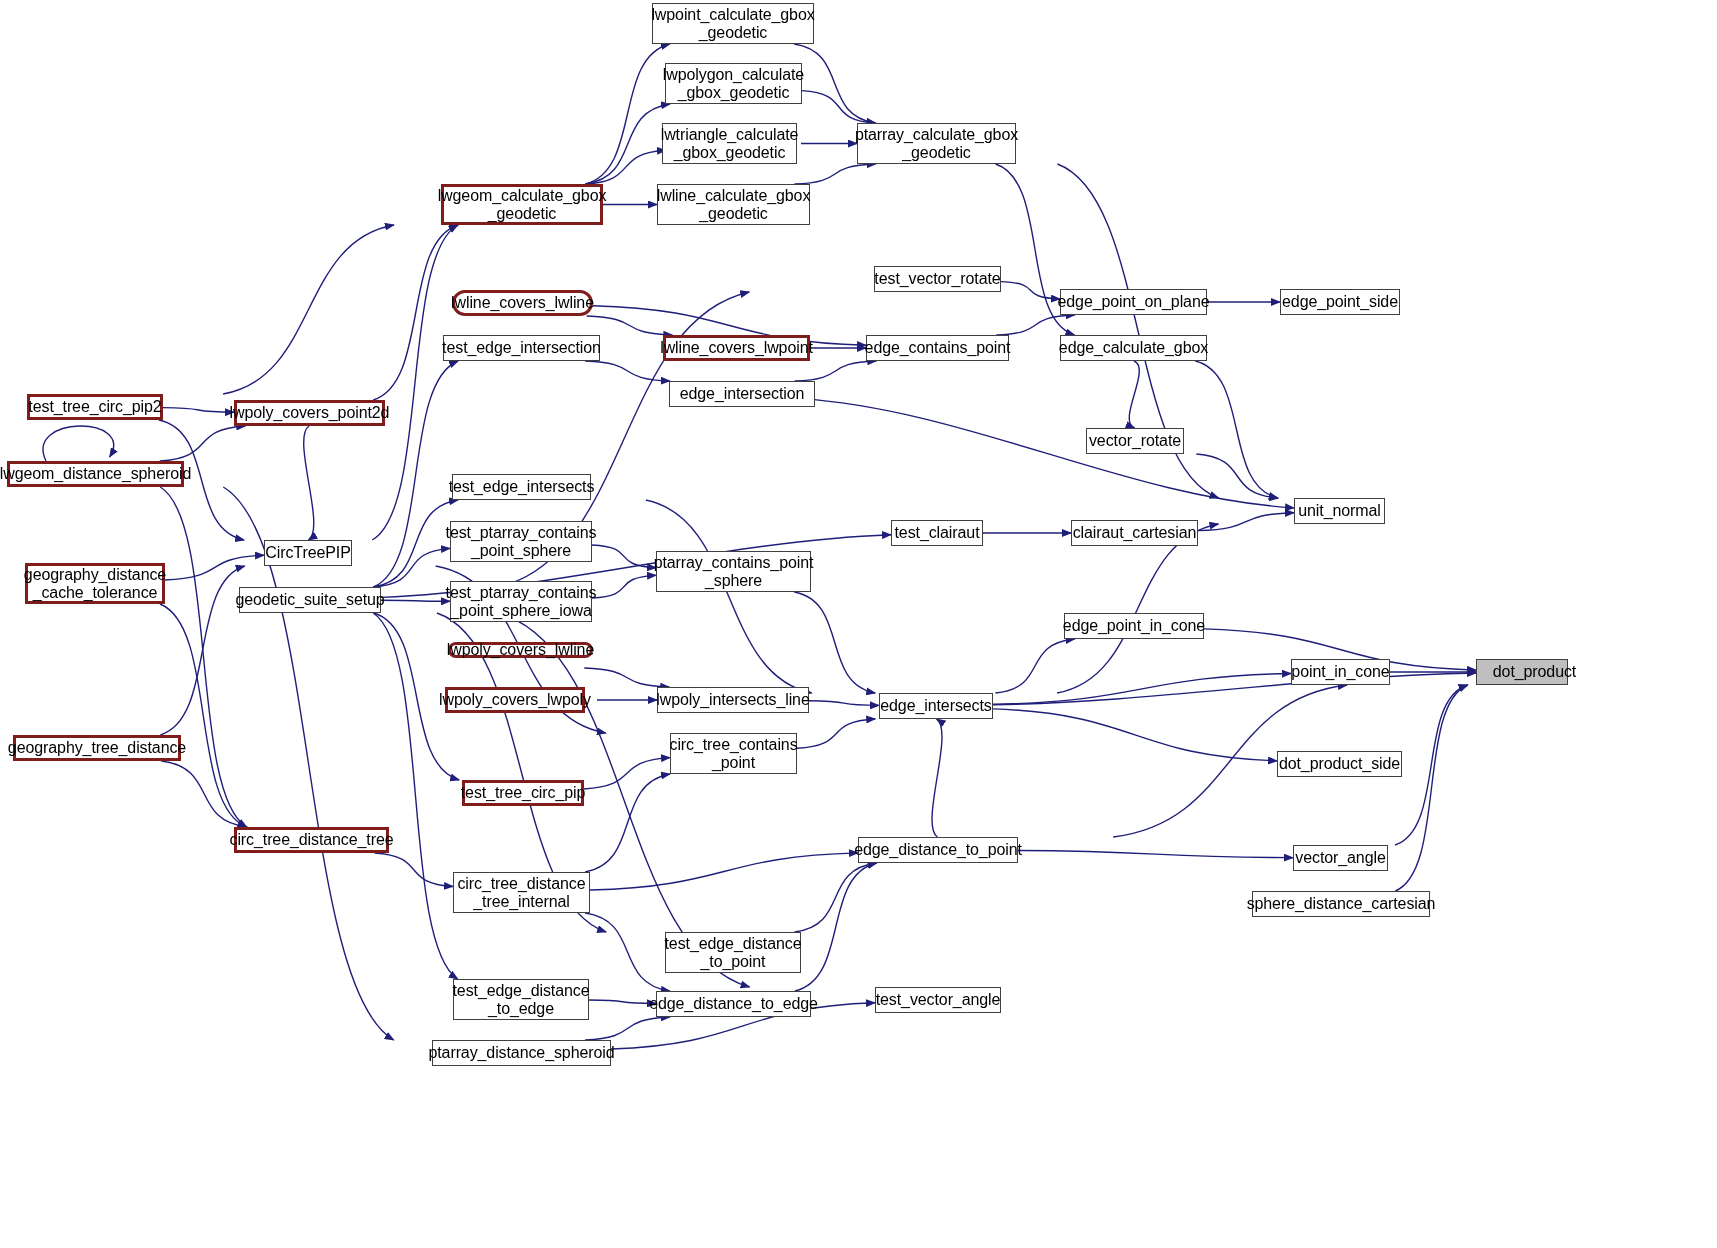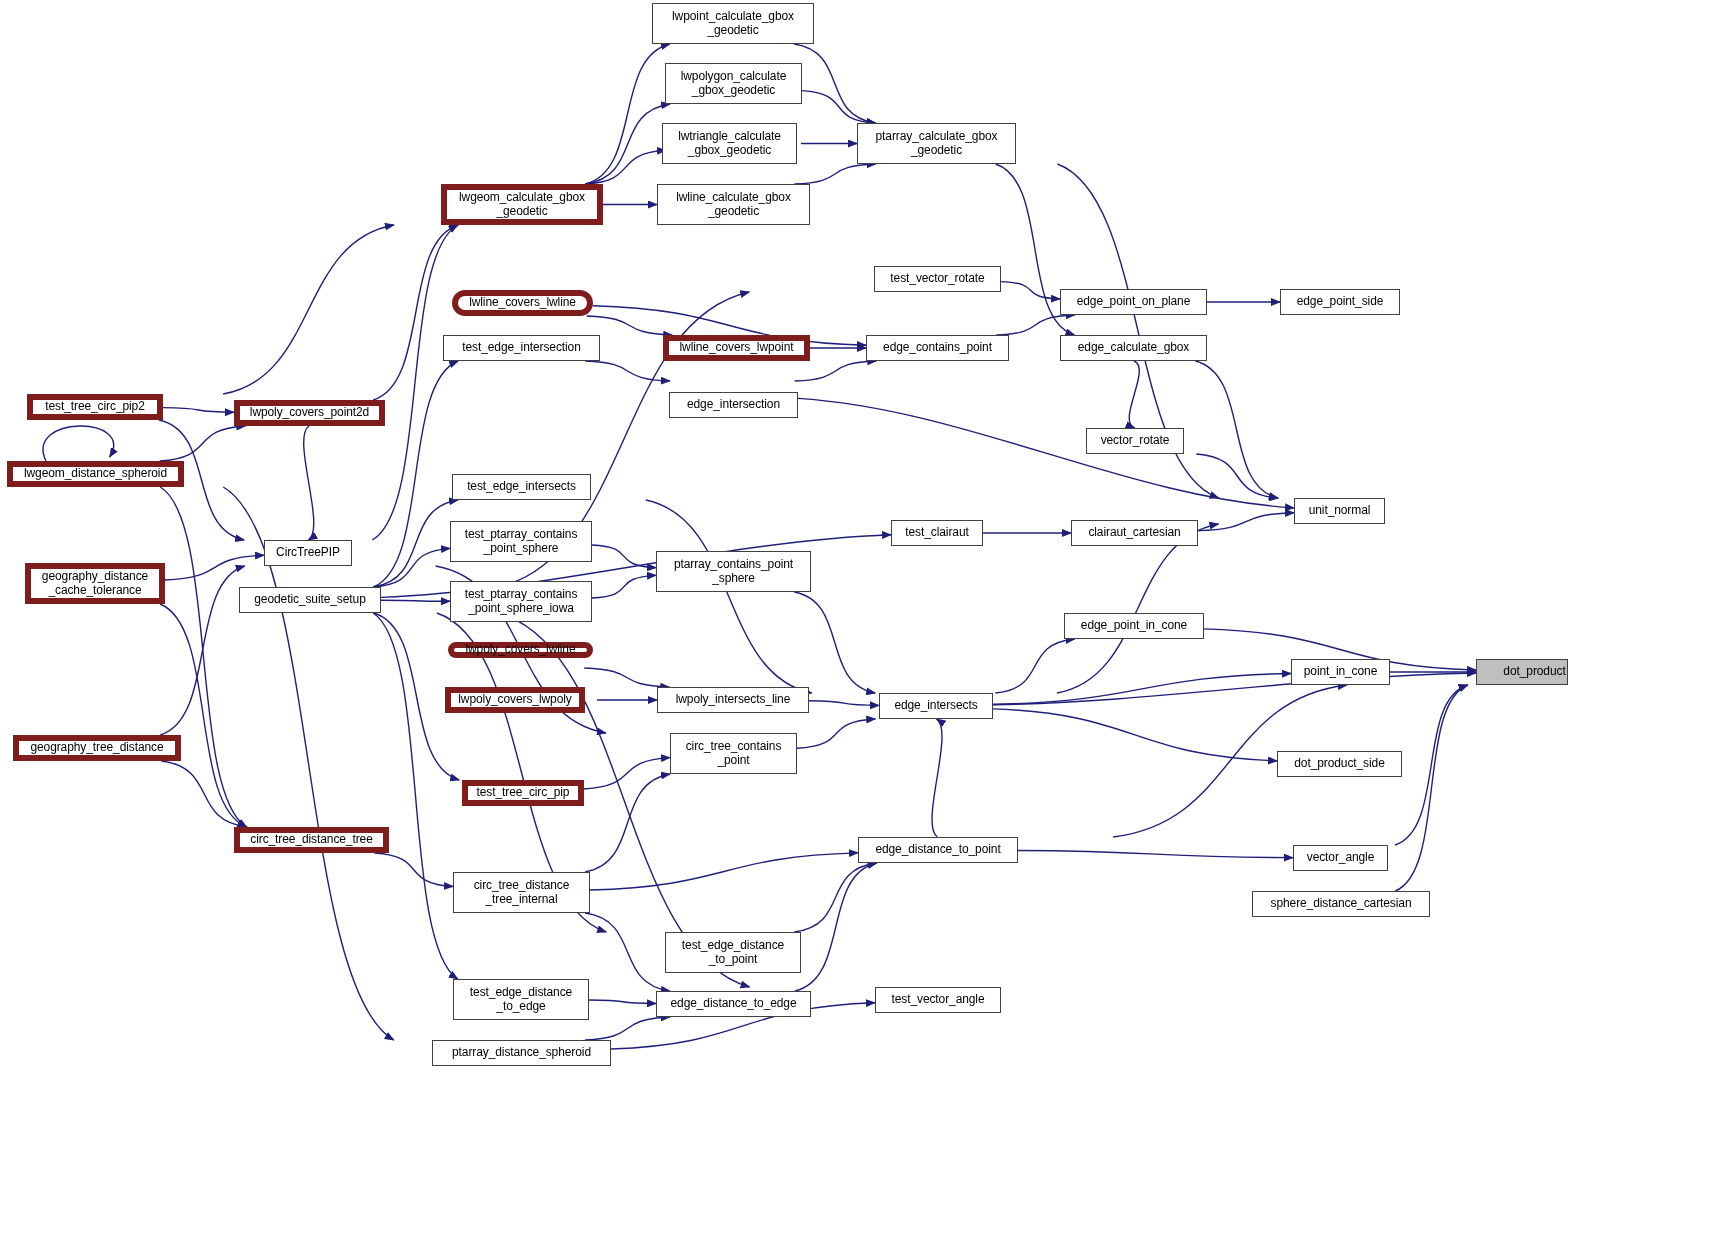--- a/index.html
+++ b/index.html
@@ -32,28 +32,28 @@
   .gnode {
     position: absolute;
     box-sizing: border-box;
     display: flex;
     align-items: center;
     justify-content: center;
     text-align: center;
     background: #ffffff;
     border: 1px solid #404040;
     color: #000000;
-    font-size: 12px;
+    font-size: 16px;
     line-height: 1.12;
     letter-spacing: -0.1px;
     white-space: pre-line;
     padding: 0 3px;
   }
   .gnode.red {
-    border: 6px solid #7f1d1d;
+    border: 3px solid #7f1d1d;
   }
   .gnode.highlight {
     background: #bfbfbf;
     border: 1px solid #404040;
   }
 </style>
 </head>
 <body>
 
 <div id="graph-root">
@@ -159,21 +159,21 @@
       <div class="gnode" style="left: 657px; top: 184px; width: 153px; height: 41px;"><span>lwline_calculate_gbox
 _geodetic</span></div>
       <div class="gnode" style="left: 874px; top: 266px; width: 127px; height: 26px;"><span>test_vector_rotate</span></div>
       <div class="gnode" style="left: 1060px; top: 289px; width: 147px; height: 26px; text-align: right;"><span>edge_point_on_plane</span></div>
       <div class="gnode" style="left: 1280px; top: 289px; width: 120px; height: 26px;"><span>edge_point_side</span></div>
       <div class="gnode red" style="left: 452px; top: 290px; width: 141px; height: 26px; border-radius: 13px;"><span>lwline_covers_lwline</span></div>
       <div class="gnode red" style="left: 663px; top: 335px; width: 147px; height: 26px;"><span>lwline_covers_lwpoint</span></div>
       <div class="gnode" style="left: 443px; top: 335px; width: 157px; height: 26px;"><span>test_edge_intersection</span></div>
       <div class="gnode" style="left: 866px; top: 335px; width: 143px; height: 26px;"><span>edge_contains_point</span></div>
       <div class="gnode" style="left: 1060px; top: 335px; width: 147px; height: 26px;"><span>edge_calculate_gbox</span></div>
-      <div class="gnode" style="left: 669px; top: 381px; width: 129px; height: 26px; margin-top: 11px;"><span>edge_intersection</span></div>
+      <div class="gnode" style="left: 669px; top: 381px; width: 146px; height: 26px;"><span>edge_intersection</span></div>
       <div class="gnode red" style="left: 27px; top: 394px; width: 136px; height: 26px;"><span>test_tree_circ_pip2</span></div>
       <div class="gnode red" style="left: 234px; top: 400px; width: 151px; height: 26px;"><span>lwpoly_covers_point2d</span></div>
       <div class="gnode" style="left: 1086px; top: 428px; width: 98px; height: 26px;"><span>vector_rotate</span></div>
       <div class="gnode red" style="left: 7px; top: 461px; width: 177px; height: 26px;"><span>lwgeom_distance_spheroid</span></div>
       <div class="gnode" style="left: 452px; top: 474px; width: 139px; height: 26px;"><span>test_edge_intersects</span></div>
       <div class="gnode" style="left: 1294px; top: 498px; width: 91px; height: 26px;"><span>unit_normal</span></div>
       <div class="gnode" style="left: 891px; top: 520px; width: 92px; height: 26px;"><span>test_clairaut</span></div>
       <div class="gnode" style="left: 1071px; top: 520px; width: 127px; height: 26px;"><span>clairaut_cartesian</span></div>
       <div class="gnode" style="left: 450px; top: 521px; width: 142px; height: 41px;"><span>test_ptarray_contains
 _point_sphere</span></div>

